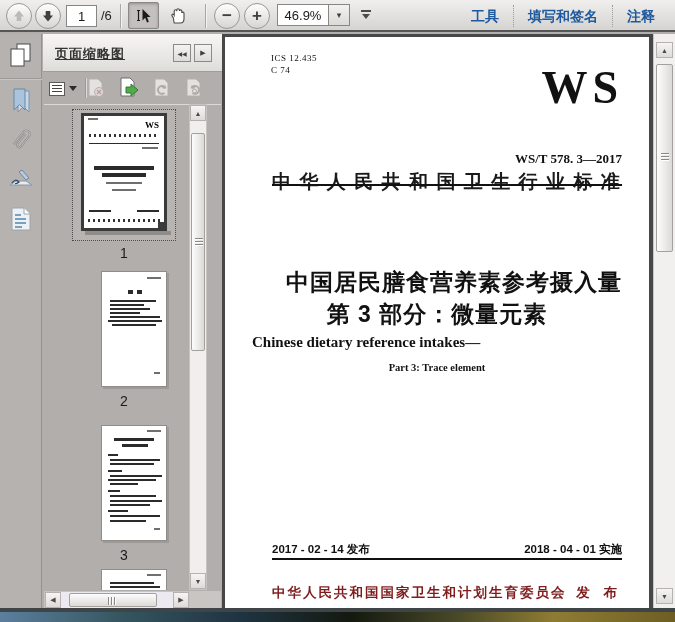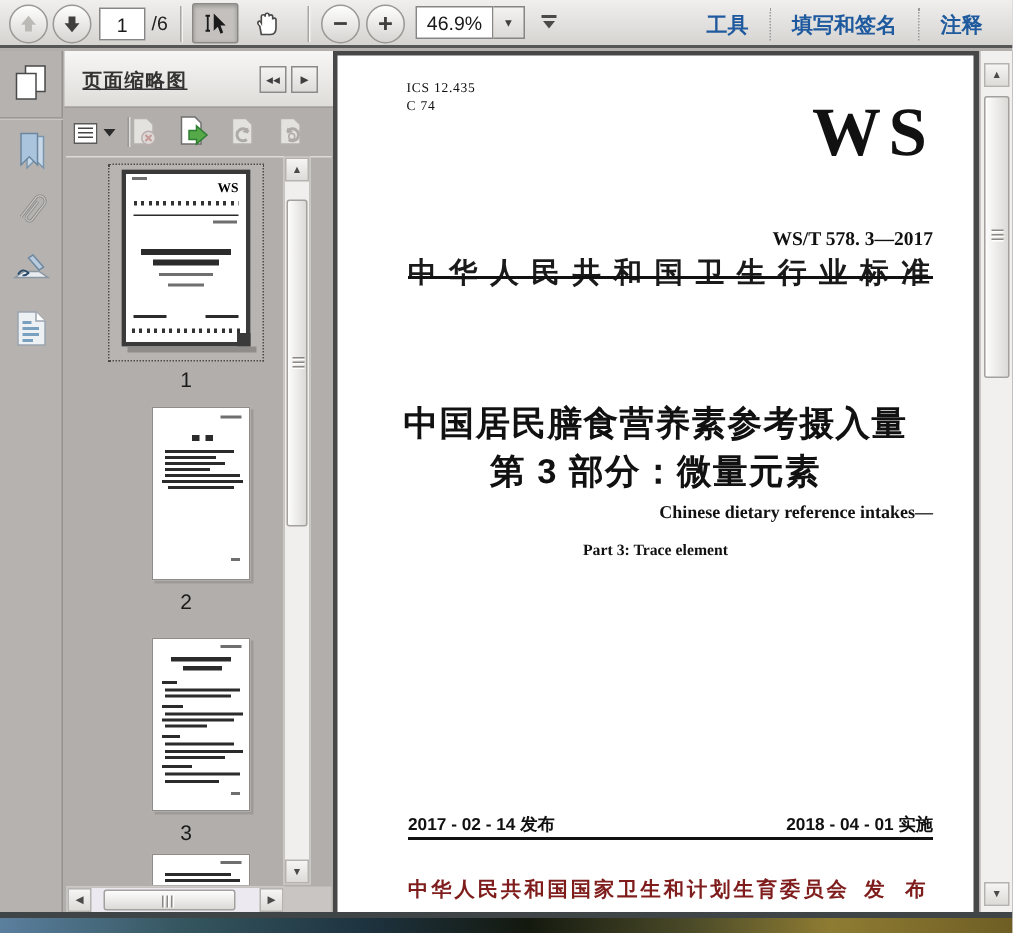--- a/index.html
+++ b/index.html
@@ -92,23 +92,23 @@
   #docpane { position:absolute; left:222px; top:34px; width:453px; height:574px; background:#474747; }
   #docpage { position:absolute; left:3px; top:3px; width:424px; height:571px; background:#fff; color:#111; }
   .serif { font-family:"Liberation Serif",serif; }
   #d-ics1 { position:absolute; left:46px; top:16px; font-size:9px; letter-spacing:.5px; }
   #d-ics2 { position:absolute; left:46px; top:28px; font-size:9px; letter-spacing:.5px; }
   #d-logo { position:absolute; right:26px; top:28px; font-size:46px; font-weight:700; letter-spacing:5px; line-height:1; }
   #d-stdhdr { position:absolute; left:47px; top:86px; width:352px; font-size:19px; font-weight:600;
     letter-spacing:8.4px; white-space:nowrap; color:#1a1a1a;margin-top:46px; }
   #d-stdnum { position:absolute; right:27px; top:114px; font-size:13px; font-weight:700; }
   #d-rule1 { position:absolute; left:47px; top:147px; width:350px; height:2px; background:#111; }
-  #d-title1 { position:absolute; left:27px; top:230px; width:370px; text-align:center; font-size:23px; font-weight:700; letter-spacing:1px; }
+  #d-title1 { position:absolute; left:27px; top:230px; width:370px; text-align:right; font-size:23px; font-weight:700; letter-spacing:1px; }
   #d-title2 { position:absolute; left:27px; top:262px; width:370px; text-align:center; font-size:23px; font-weight:700; letter-spacing:1px; }
-  #d-en1 { position:absolute; left:27px; top:297px; width:370px; text-align:right; font-size:12px; font-weight:700; }
+  #d-en1 { position:absolute; left:27px; top:297px; width:370px; text-align:left; font-size:15px; font-weight:700; }
   #d-en2 { position:absolute; left:27px; top:325px; width:370px; text-align:center; font-size:10.5px; font-weight:700; }
   #d-dates { position:absolute; left:47px; top:505px; width:350px; display:flex; justify-content:space-between;
     font-size:11.5px; font-weight:700; }
   #d-rule2 { position:absolute; left:47px; top:521px; width:350px; height:2px; background:#111; }
   #d-pub { position:absolute; left:47px; top:547px; width:350px; display:flex; justify-content:space-between;
     font-size:13.5px; font-weight:700; letter-spacing:2px; color:#7f1d1d; }
   
   #doc-vscroll { position:absolute; right:0; top:0; width:22px; height:574px; background:#f1f0ef; border-left:1px solid #c9c6c3; }
   #doc-vthumb { position:absolute; left:2px; top:30px; width:17px; height:188px;
     background:linear-gradient(90deg,#fdfdfd,#dcdad7); border:1px solid #a3a09d; border-radius:2px; cursor:grab; }

